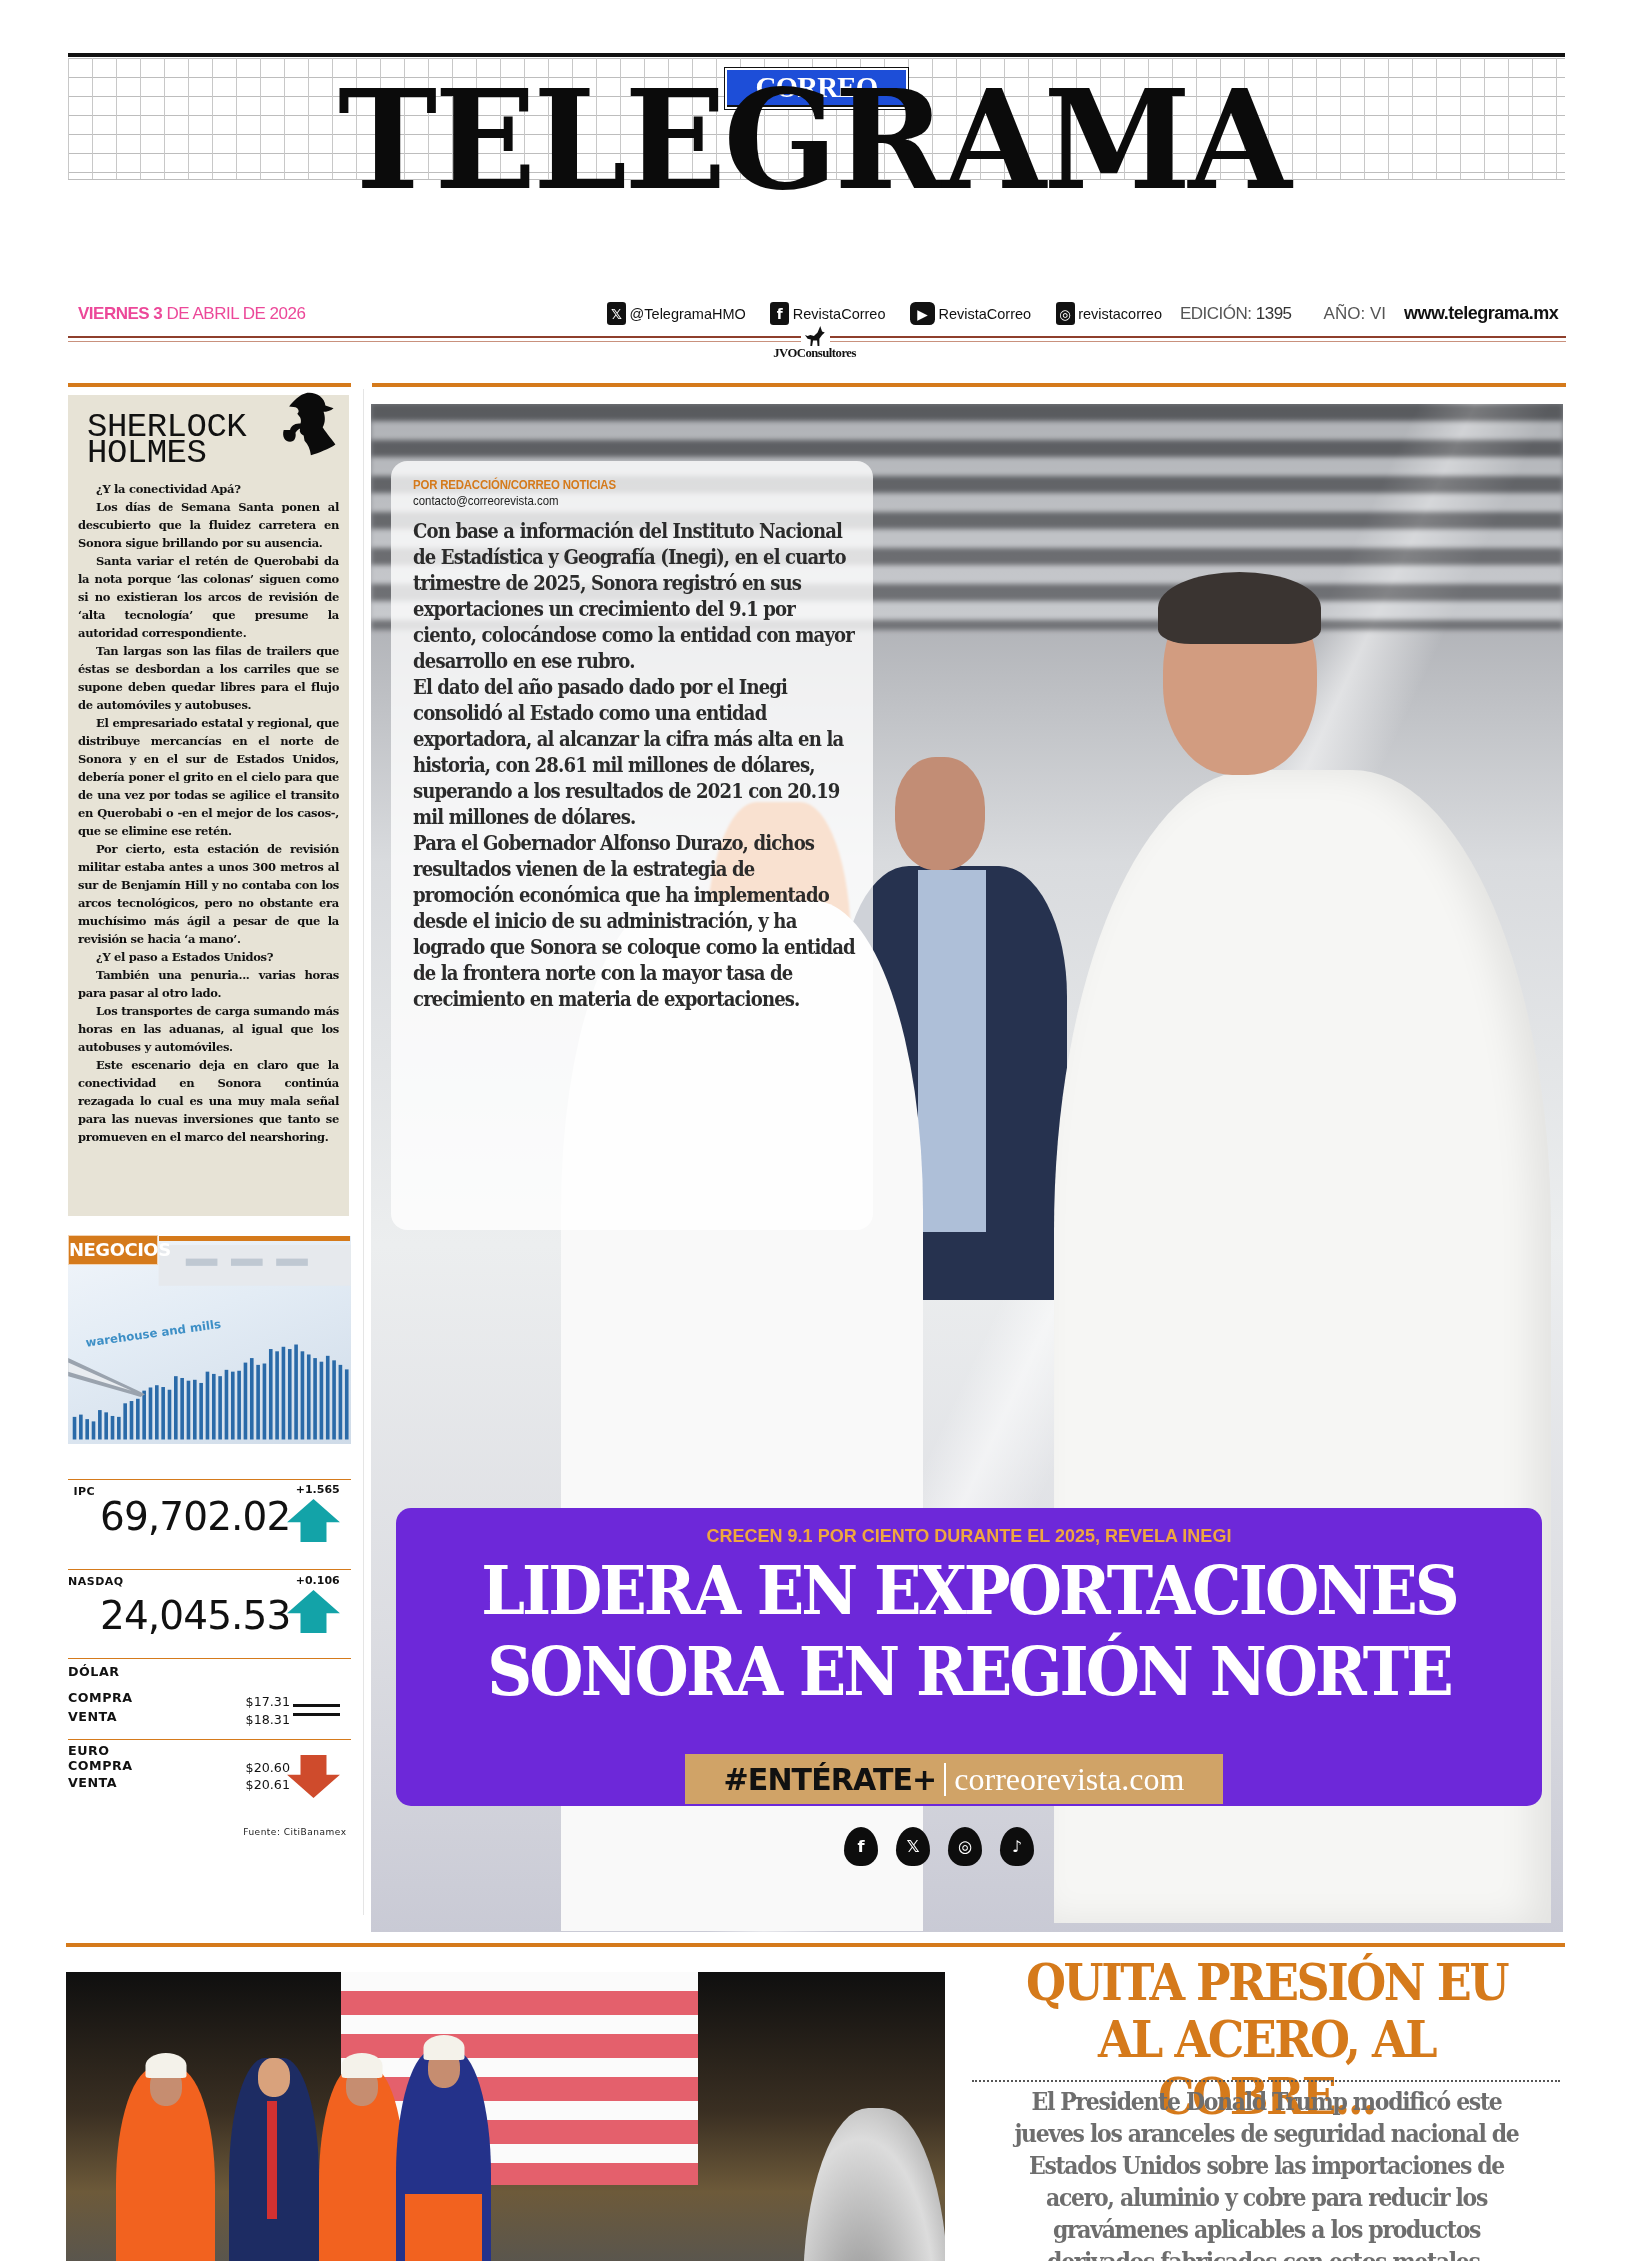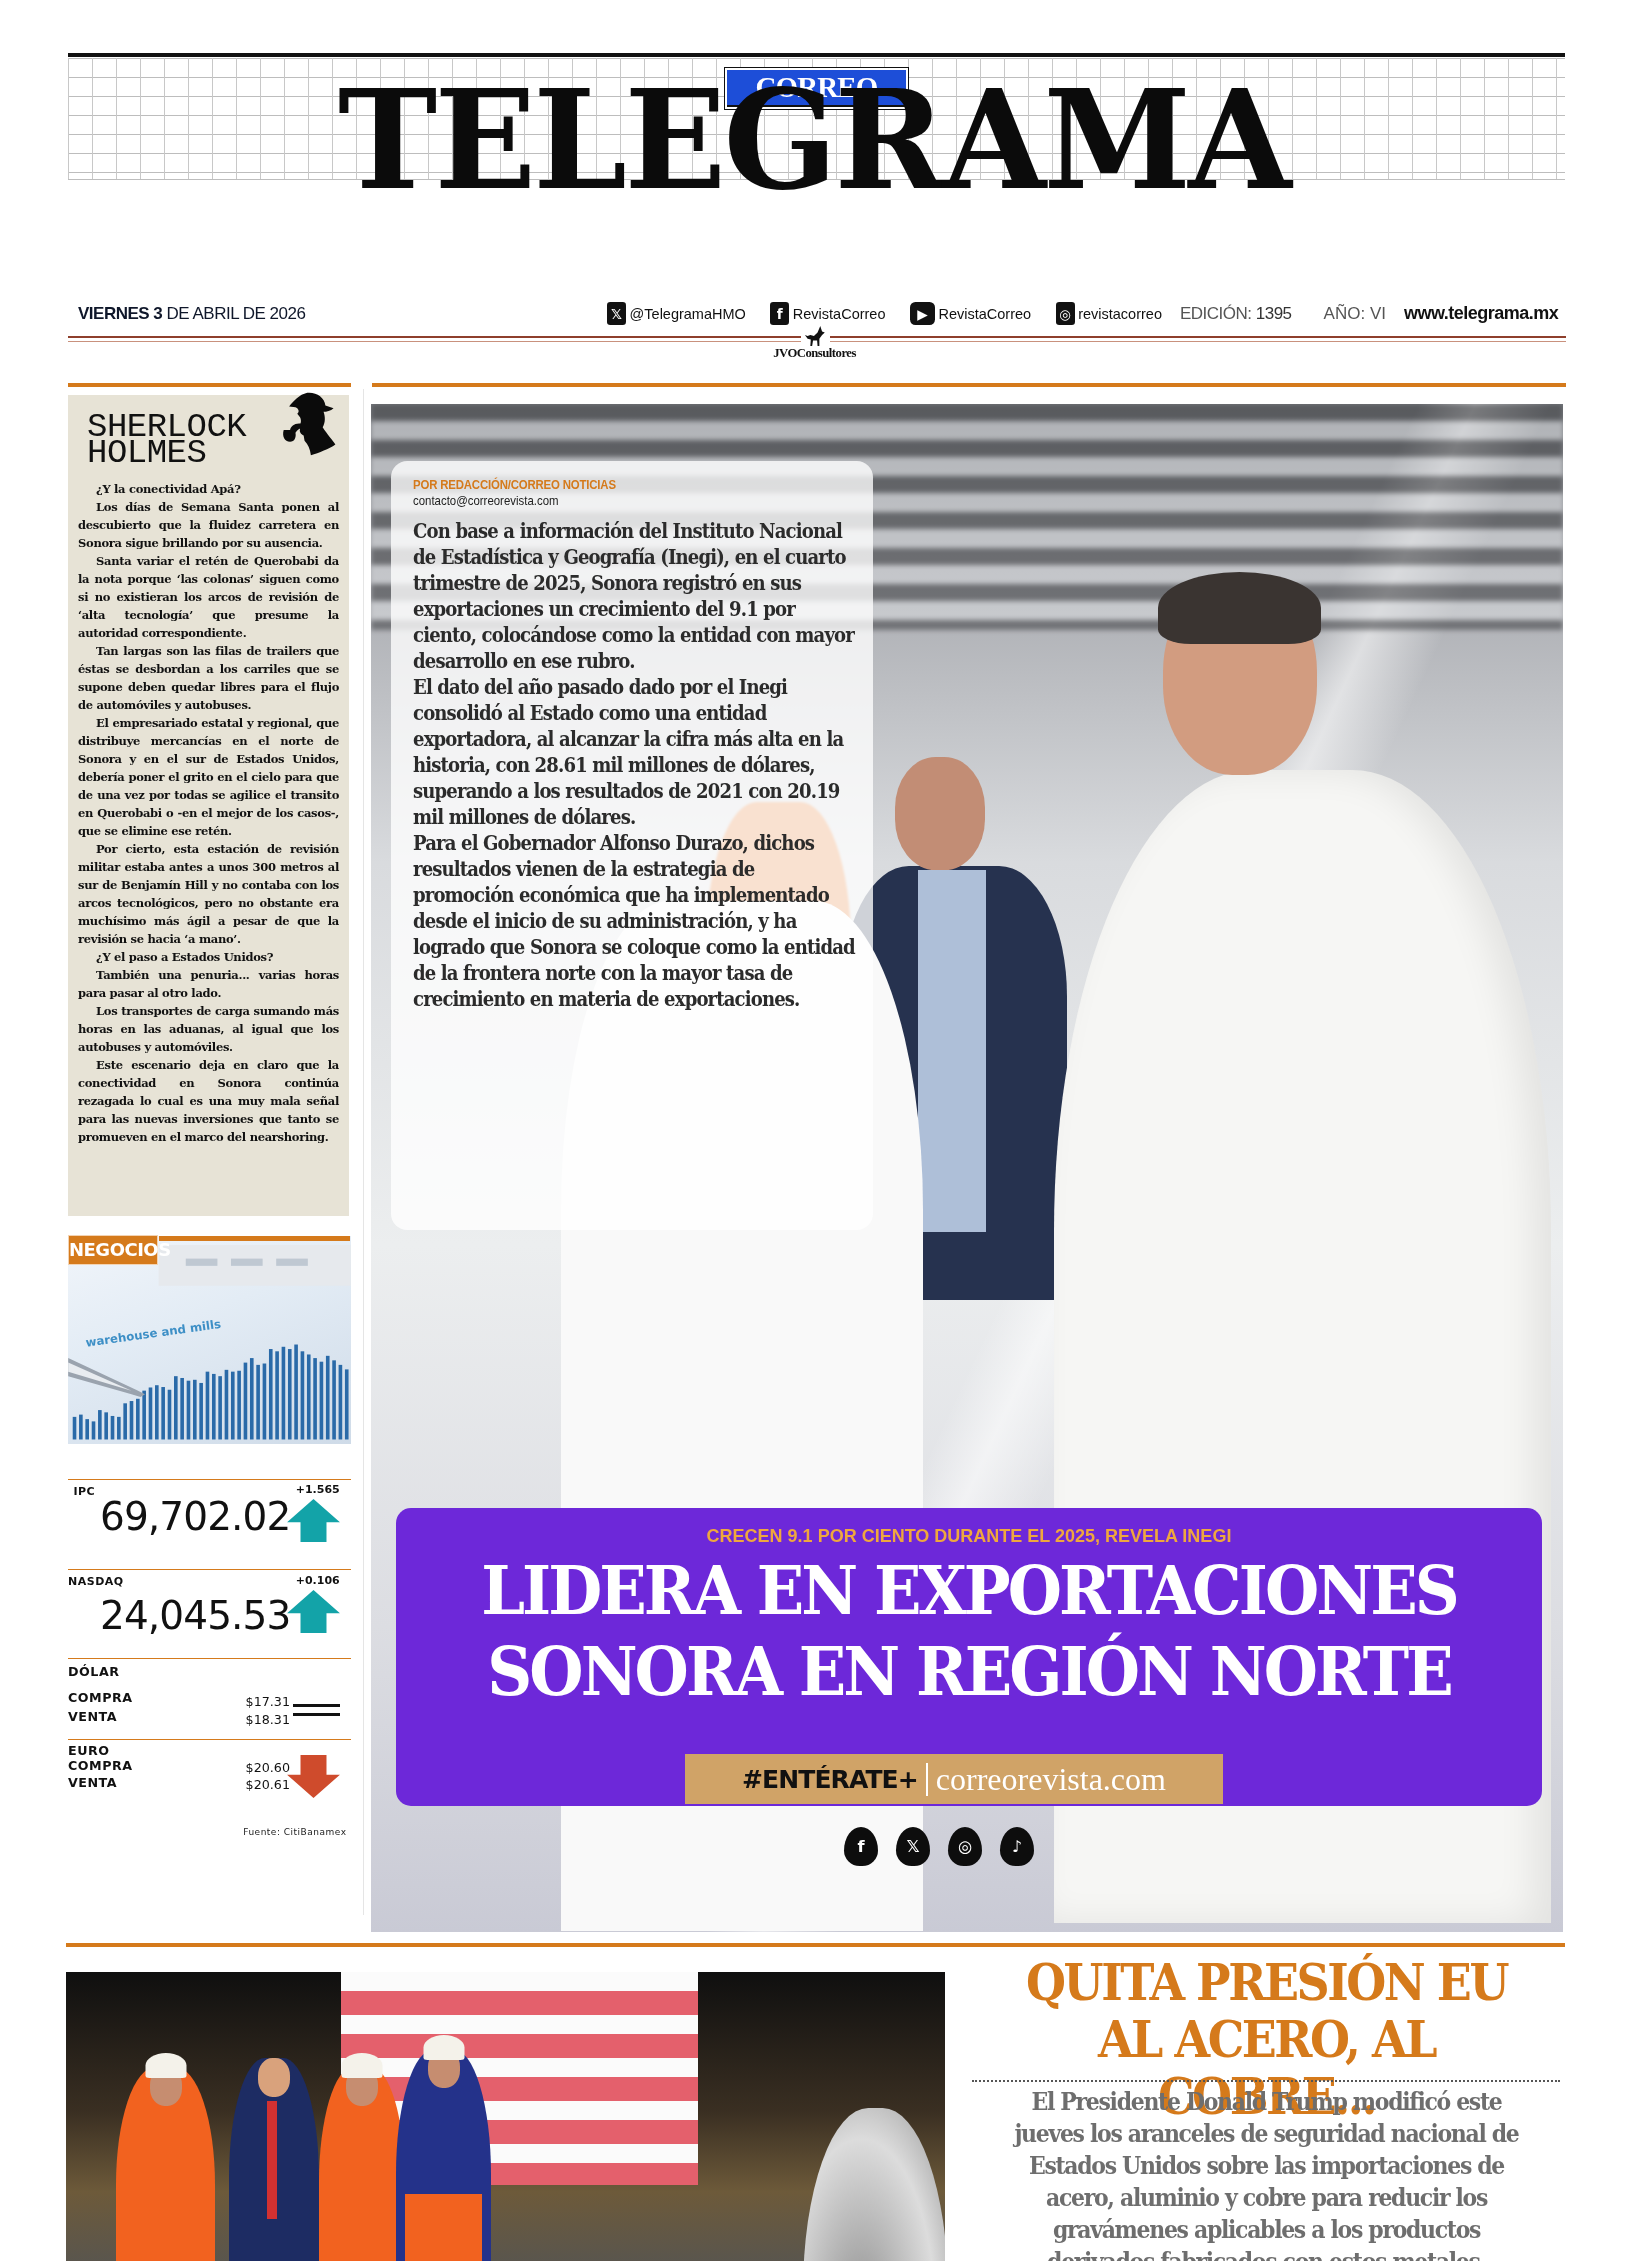--- a/index.html
+++ b/index.html
@@ -19,21 +19,21 @@
   .correo-box{left:724px;top:67px;width:185px;height:43px;background:#fff;border:1.4px solid #111;padding:2.3px}
   .correo-box .inner{width:100%;height:100%;background:#1d4ed8;border-bottom:2.7px solid #111;
     color:#fff;font-family:"Liberation Serif",serif;font-weight:bold;font-size:29px;
     text-align:center;line-height:35px;letter-spacing:-0.9px}
   .masthead{left:271px;top:72px;width:1085px;text-align:center;
     font-family:"DejaVu Serif",serif;font-weight:bold;font-size:136px;line-height:136px;
     letter-spacing:-2.7px;color:#0b0b0b;transform:scaleX(0.98)}
 
   .infoline{left:78px;top:300px;width:1488px;height:27px;display:flex;align-items:center;
     font-family:"Liberation Sans",sans-serif;font-size:17px}
-  .date{font-weight:bold;letter-spacing:-0.5px;color:#0f172a;width:452px}
+  .date{font-weight:bold;letter-spacing:-0.5px;color:#ec4899;width:452px}
   .date .thin{font-weight:normal}
   .socials-head{display:flex;align-items:center;gap:24.4px;margin-left:77px}
   .sh-item{display:flex;align-items:center;gap:3.6px;font-size:14.5px;color:#111}
   .sq-icon{width:19px;height:22.6px;background:#111;color:#fff;border-radius:3.2px;display:flex;
     align-items:center;justify-content:center;font-size:13.6px;font-weight:bold;font-family:"DejaVu Sans",sans-serif}
   .edition{margin-left:18px;font-size:17px;color:#555;letter-spacing:-0.5px}
   .edition b{font-weight:normal;color:#333}
   .anio{margin-left:32px;font-size:17px;color:#555}
   .site{margin-left:18px;font-weight:bold;font-size:18px;color:#111;letter-spacing:-0.5px}
 
@@ -346,21 +346,21 @@
   </div>
 </div>
 
 <div class="abs headline-box">
   <div class="kicker">CRECEN 9.1 POR CIENTO DURANTE EL 2025, REVELA INEGI</div>
   <div class="headline">
     <div>LIDERA EN EXPORTACIONES</div>
     <div>SONORA EN REGIÓN NORTE</div>
   </div>
   <a class="cta" style="left:289px;top:246px;width:538px;background:#d0a367">
-    <span class="cta-hash" style="font-size:25px">#ENTÉRATE+</span>
+    <span class="cta-hash" style="font-size:30px">#ENTÉRATE+</span>
     <span class="cta-sep" style="height:33px"></span>
     <span class="cta-site" style="font-size:32px">correorevista.com</span>
   </a>
   <div class="soc-row" style="left:448px;top:319px">
     <a class="drop">f</a>
     <a class="drop">𝕏</a>
     <a class="drop">◎</a>
     <a class="drop">♪</a>
   </div>
 </div>

